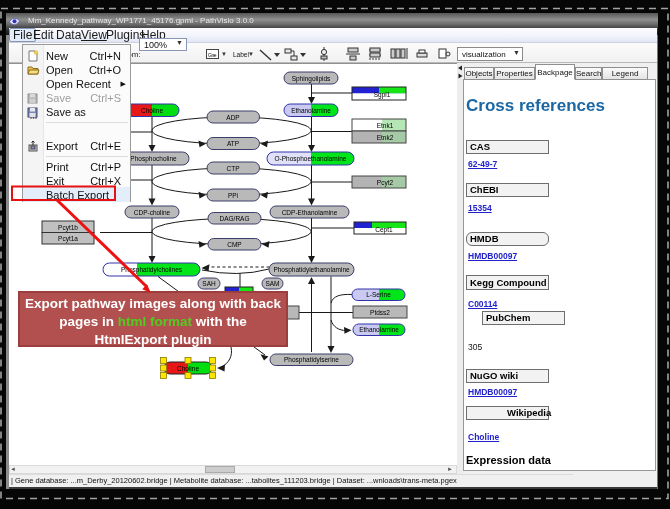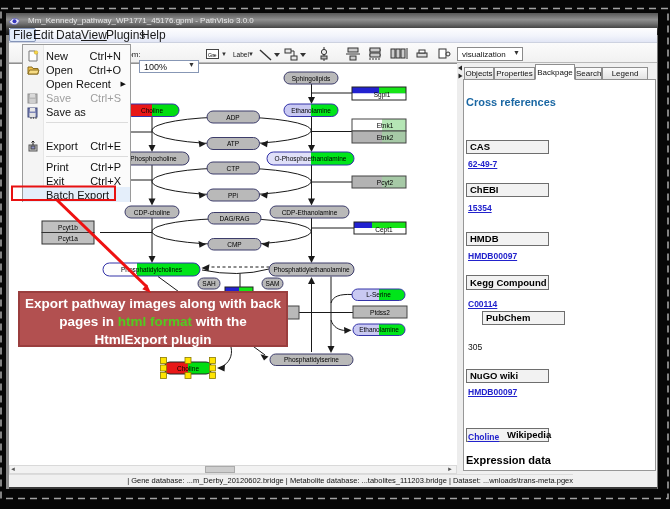--- a/index.html
+++ b/index.html
@@ -21,21 +21,21 @@
     background:linear-gradient(180deg,#fbfbfb,#f1f1f1);border-bottom:1px solid #b9b9b9;box-sizing:border-box;}
   #canvas{left:9px;top:63px;width:448px;height:402px;background:#fff;border-top:1px solid #909090;box-sizing:border-box;}
   #hscroll{left:9px;top:465px;width:448px;height:9px;background:#f2f2f2;border:1px solid #d9d9d9;box-sizing:border-box;}
   #divider{left:457px;top:63px;width:6px;height:411px;background:#ededed;}
   #rpanel{left:463px;top:63px;width:194px;height:411px;background:#f0f0f0;}
   #rcontent{left:463px;top:79px;width:193px;height:392px;background:#fff;border:1px solid #979797;box-sizing:border-box;}
   .tab{position:absolute;font-size:8px;color:#111;border:1px solid #8f8f8f;
        background:linear-gradient(180deg,#fbfbfb,#e3e3e3);height:13px;line-height:12px;text-align:center;box-sizing:border-box;z-index:7;}
   .tabsel{background:#fff;border-bottom:1px solid #fff;}
   #statusbar{left:9px;top:474px;width:564px;height:13px;background:#f0f0f0;border-top:1px solid #dcdcdc;
-    box-sizing:border-box;font-size:7.5px;color:#111;line-height:12px;text-align:right;}
+    box-sizing:border-box;font-size:7.5px;color:#111;line-height:12px;}
   #winbottom{left:9px;top:487px;width:648px;height:2px;background:#3a3a3a;}
   .secbox{position:absolute;left:466px;width:83px;height:14px;background:#f2f2f2;border:1px solid #6e6e6e;
     box-sizing:border-box;font-size:9.5px;font-weight:bold;color:#000;line-height:12px;padding-left:3px;}
   .link{position:absolute;left:468px;font-size:8.5px;font-weight:bold;color:#2222cc;text-decoration:underline;}
   #menu{left:22px;top:44px;width:109px;height:158px;background:#fbfbfb;border:1px solid #9a9a9a;box-sizing:border-box;z-index:20;}
   .mrow{position:absolute;left:0;width:107px;height:14px;font-size:11px;color:#111;}
   .mrow .lab{position:absolute;left:23px;top:1px;}
   .mrow .sc{position:absolute;right:9px;top:1px;}
   .gray{color:#9e9e9e;}
   #ovl{left:0;top:0;width:670px;height:509px;z-index:30;pointer-events:none;}
@@ -53,21 +53,21 @@
 <div class="abs" id="menubar">
   <span class="mitem" id="mFile">File</span>
   <span class="mitem" style="left:19px;">Edit</span>
   <span class="mitem" style="left:42px;">Data</span>
   <span class="mitem" style="left:67px;text-decoration:underline;">View</span>
   <span class="mitem" style="left:92px;">Plugins</span>
   <span class="mitem" style="left:127px;">Help</span>
 </div>
 <div class="abs" id="toolbar"></div>
 <div class="abs" style="left:118px;top:49.5px;font-size:8px;color:#222;z-index:6;">Zoom:</div>
-<div class="abs" style="left:139px;top:60px;width:60px;height:13px;background:#fff;border:1px solid #8797b5;box-sizing:border-box;z-index:6;">
+<div class="abs" style="left:139px;top:38px;width:48px;height:13px;background:#fff;border:1px solid #8797b5;box-sizing:border-box;z-index:6;">
   <span style="position:absolute;left:4px;top:1px;font-size:9px;color:#111;">100%</span>
   <span style="position:absolute;right:3px;top:0px;font-size:7px;color:#333;">▼</span>
 </div>
 <div class="abs" style="left:206px;top:49px;width:13px;height:10px;border:1.5px solid #444;box-sizing:border-box;z-index:6;background:#fff;">
   <span style="position:absolute;left:1px;top:1.5px;font-size:5px;color:#000;letter-spacing:-0.5px;">Gne</span>
 </div>
 <div class="abs" style="left:221px;top:51px;font-size:6px;color:#333;z-index:6;">▼</div>
 <div class="abs" style="left:233px;top:50.5px;font-size:6.5px;color:#111;z-index:6;">Label</div>
 <div class="abs" style="left:248px;top:51px;font-size:6px;color:#333;z-index:6;">▼</div>
 <svg class="abs" style="left:258px;top:48px;z-index:6;" width="50" height="14" viewBox="0 0 50 14">
@@ -322,34 +322,34 @@
 </svg>
 <div class="abs" id="hscroll"></div>
 <div class="abs" id="divider"></div>
 <div class="abs" id="rpanel"></div>
 <div class="abs" id="rcontent"></div>
 <div class="tab" style="left:464px;top:67px;width:30px;">Objects</div>
 <div class="tab" style="left:494px;top:67px;width:41px;">Properties</div>
 <div class="tab tabsel" style="left:535px;top:64px;width:40px;height:16px;line-height:15px;">Backpage</div>
 <div class="tab" style="left:575px;top:67px;width:27px;">Search</div>
 <div class="tab" style="left:602px;top:67px;width:46px;">Legend</div>
-<div class="abs" style="left:466px;top:96px;font-size:11px;font-weight:bold;color:#1a67a3;z-index:6;">Cross references</div>
+<div class="abs" style="left:466px;top:96px;font-size:17px;font-weight:bold;color:#1a67a3;z-index:6;">Cross references</div>
 <div class="secbox" style="top:140px;">CAS</div>
 <div class="link" style="top:159px;">62-49-7</div>
 <div class="secbox" style="top:183px;">ChEBI</div>
 <div class="link" style="top:202.5px;">15354</div>
-<div class="secbox" style="top:232px;">HMDB</div>
+<div class="secbox" style="top:232px;border-radius:6px;">HMDB</div>
 <div class="link" style="top:251px;">HMDB00097</div>
 <div class="secbox" style="top:274.5px;height:15px;line-height:13px;">Kegg Compound</div>
 <div class="link" style="top:299px;">C00114</div>
 <div class="secbox" style="top:311px;margin-left:16px;">PubChem</div>
 <div class="abs" style="left:468px;top:341.5px;font-size:8.5px;color:#111;z-index:6;">305</div>
 <div class="secbox" style="top:368.5px;">NuGO wiki</div>
 <div class="link" style="top:387px;">HMDB00097</div>
-<div class="secbox" style="top:428px;padding-left:40px;">Wikipedia</div>
+<div class="secbox" style="top:406px;padding-left:40px;">Wikipedia</div>
 <div class="link" style="top:431.5px;">Choline</div>
 <div class="abs" style="left:466px;top:454px;font-size:11px;font-weight:bold;color:#000;z-index:6;">Expression data</div>
 <div class="abs" id="menu">
   <div style="position:absolute;left:0;top:0;width:20px;height:156px;background:#f4f4f4;border-right:1px solid #e6e6e6;"></div>
   <div class="mrow" style="top:4px;">
       <span class="lab">New</span>
       <span class="sc">Ctrl+N</span>
     <svg style="position:absolute;left:4px;top:1px;" width="12" height="12" viewBox="0 0 12 12">
         <path d="M2,1 L8,1 L10,3 L10,11 L2,11 Z" fill="#fff" stroke="#777"></path>
         <path d="M8,1 L8,3 L10,3" fill="none" stroke="#777"></path>

